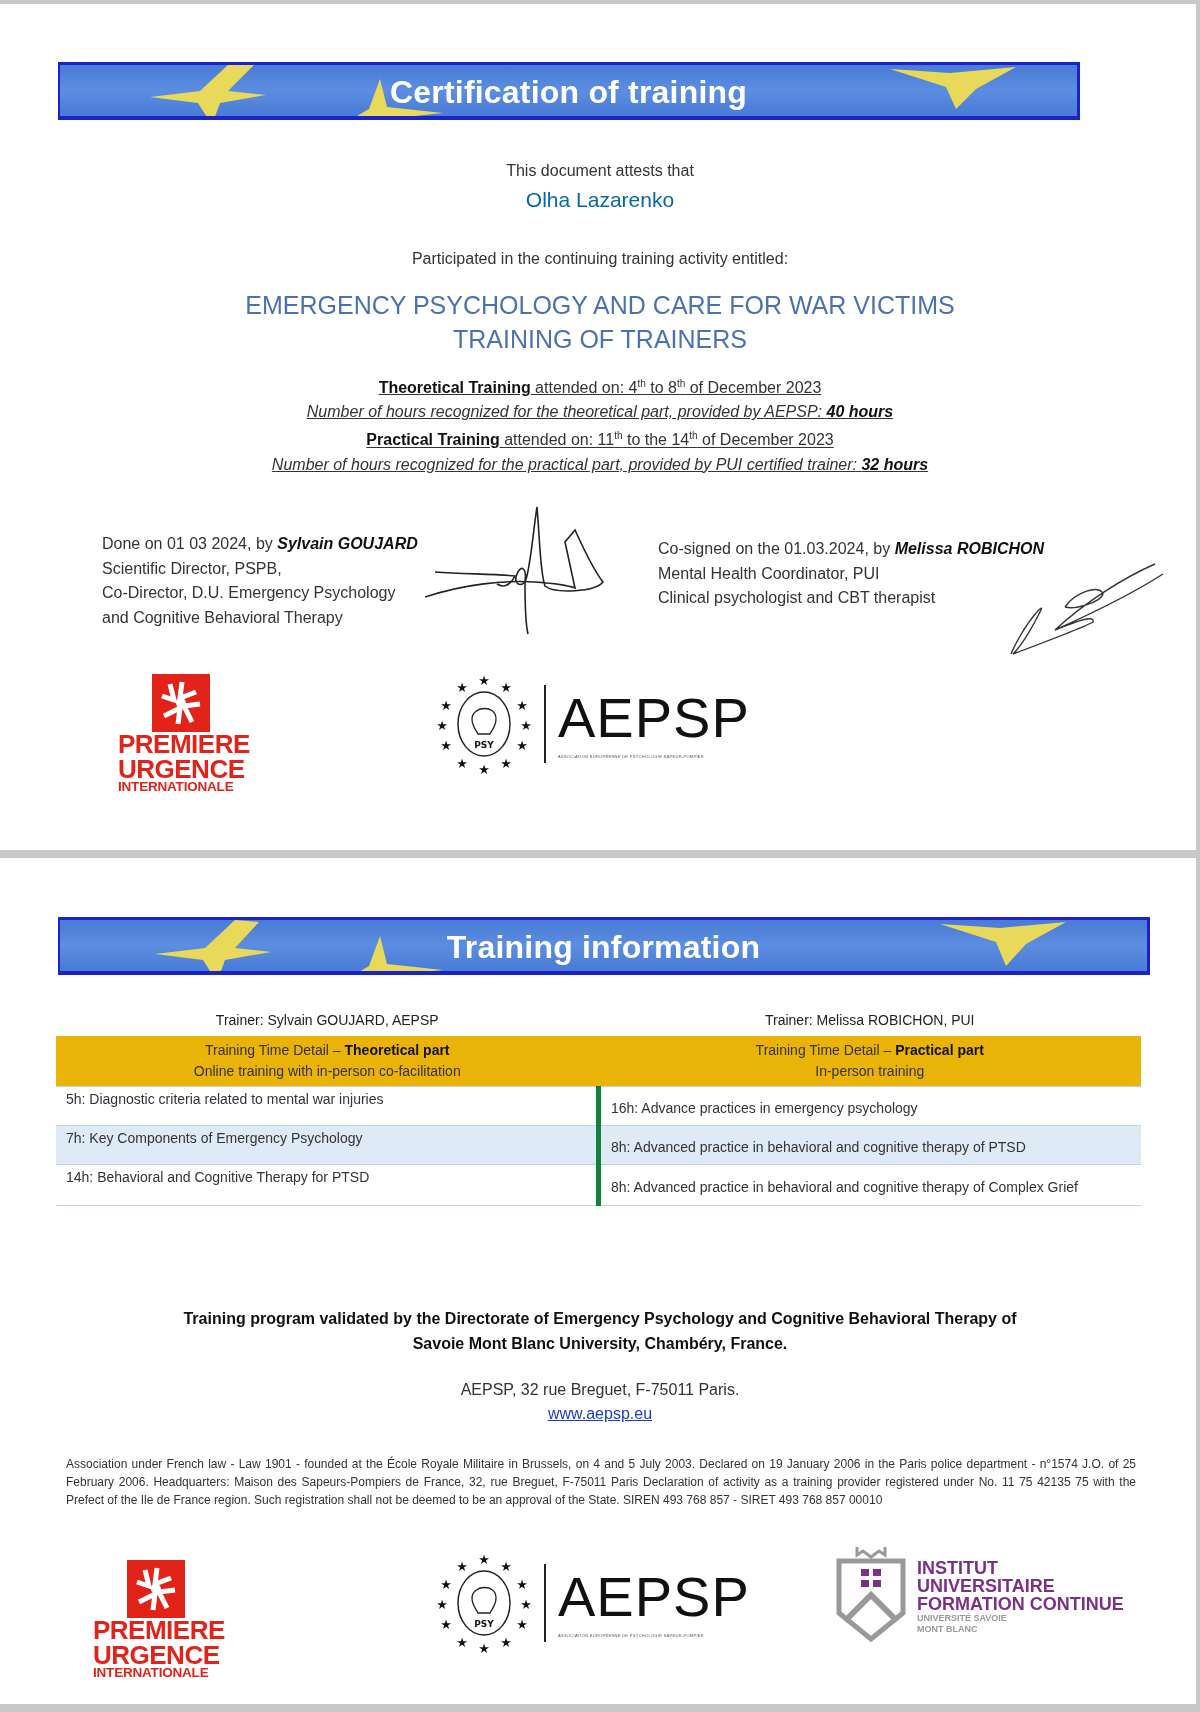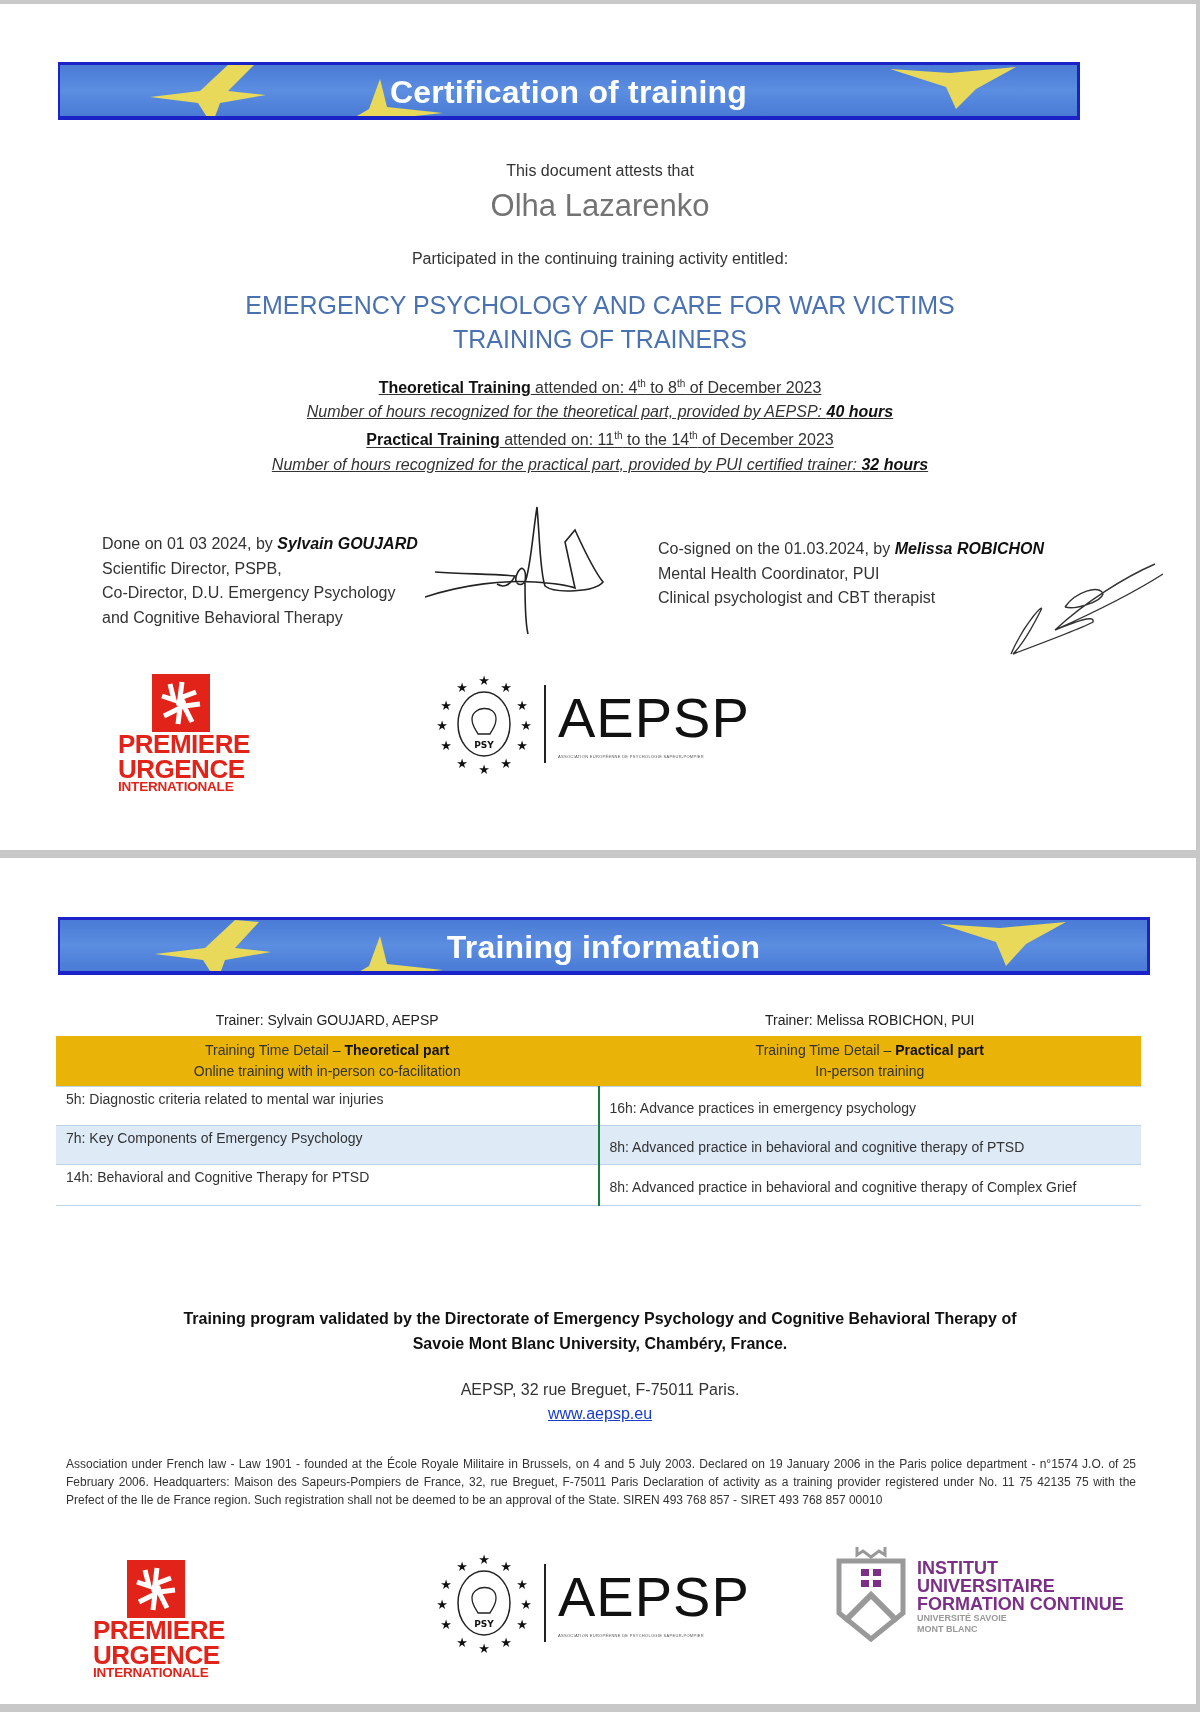--- a/index.html
+++ b/index.html
@@ -7,21 +7,21 @@
   .page { position: absolute; left: 0; width: 1196px; background: #fff; }
   #page1 { top: 4px; height: 846px; }
   #page2 { top: 858px; height: 846px; }
 
   .banner { position: absolute; height: 58px; background: linear-gradient(180deg,#4a7bd6 0%,#5b8de0 50%,#4a7bd6 100%); border-top: 3px solid #1a22c8; border-bottom: 4px solid #1a22c8; border-left: 2px solid #1a22c8; border-right: 3px solid #1a22c8; overflow: hidden; }
   .banner .title { position: absolute; left: 0; right: 0; top: 9px; text-align: center; color: #fff; font-size: 32px; font-weight: bold; letter-spacing: 0.2px; }
   .banner svg { position: absolute; }
 
   .center { position: absolute; left: 0; width: 1200px; text-align: center; }
   .small { font-size: 16px; color: #333; }
-  .name { font-size: 31px; color: #737373; }
+  .name { font-size: 21px; color: #0369a1; }
   .course { font-size: 25px; color: #4a72b0; line-height: 34px; }
   .line { font-size: 16px; line-height: 24px; color: #333; text-decoration: underline; }
   .line i { font-style: italic; }
   .line b { font-weight: bold; color: #111; }
   sup { font-size: 10px; }
 
   .sig-block { position: absolute; font-size: 16px; line-height: 24.5px; color: #333; }
   .sig-block b { font-style: italic; font-weight: bold; color: #111; }
 
   .logo-pui { position: absolute; display: flex; align-items: center; flex-direction: column; }
@@ -37,21 +37,21 @@
   .aepsp-word .big { font-size: 56px; color: #111; letter-spacing: 1px; line-height: 1; }
   .aepsp-word .tiny { font-size: 4px; color: #555; letter-spacing: 0.3px; margin-top: 8px; }
 
   .trainers { position: absolute; top: 1012px; left: 56px; width: 1085px; display: flex; font-size: 14px; color: #222; }
   .trainers div { flex: 1; text-align: center; }
 
   table.tt { position: absolute; top: 1036px; left: 56px; width: 1085px; border-collapse: collapse; font-size: 14px; color: #333; }
   table.tt th { background: #eab308; font-weight: normal; text-align: center; padding: 4px 20px; line-height: 21px; width: 50%; color: #333; }
   table.tt th b { color: #111; }
   table.tt td { padding: 4px 10px; vertical-align: top; border-top: 1px solid #bcd3ea; height: 39px; width: 50%; }
-  table.tt td + td { border-left: 2px solid #15803d; vertical-align: middle; padding-top: 8px; }
+  table.tt td + td { border-left: 5px solid #15803d; vertical-align: middle; padding-top: 8px; }
   table.tt tr.alt td { background: #deebf7; }
   table.tt tr:last-child td { border-bottom: 1px solid #bcd3ea; height: 41px; }
 
   .validated { font-size: 16px; font-weight: bold; line-height: 25px; color: #111; }
   .legal { position: absolute; top: 1455px; left: 66px; width: 1070px; font-size: 12px; line-height: 18px; color: #333; text-align: justify; }
   a.site { color: #1a3cc8; text-decoration: underline; font-size: 16px; }
 
   .iufc { position: absolute; left: 835px; top: 1543px; display: flex; align-items: flex-start; }
   .iufc-text { margin-left: 10px; margin-top: 16px; }
   .iufc-text .p { color: #7b2f86; font-weight: bold; font-size: 18px; line-height: 18px; display: block; }

